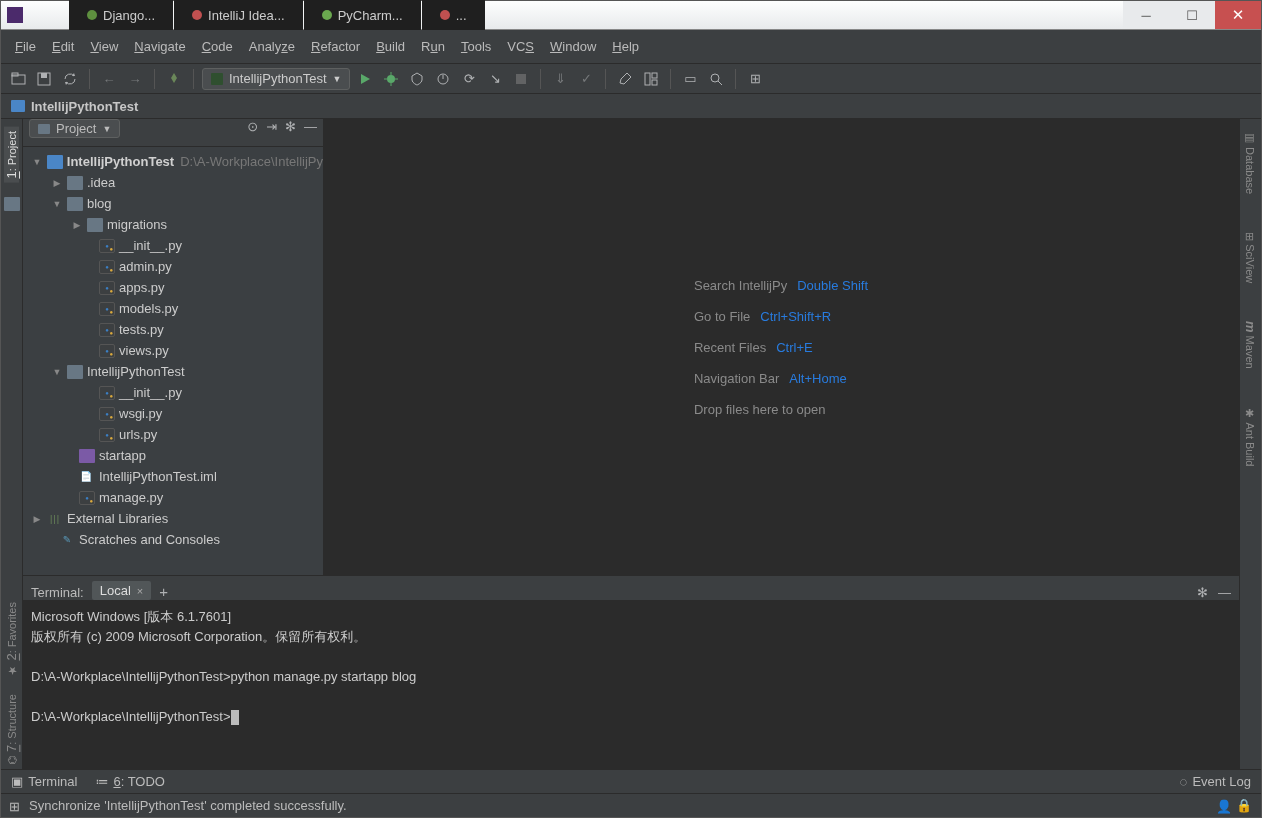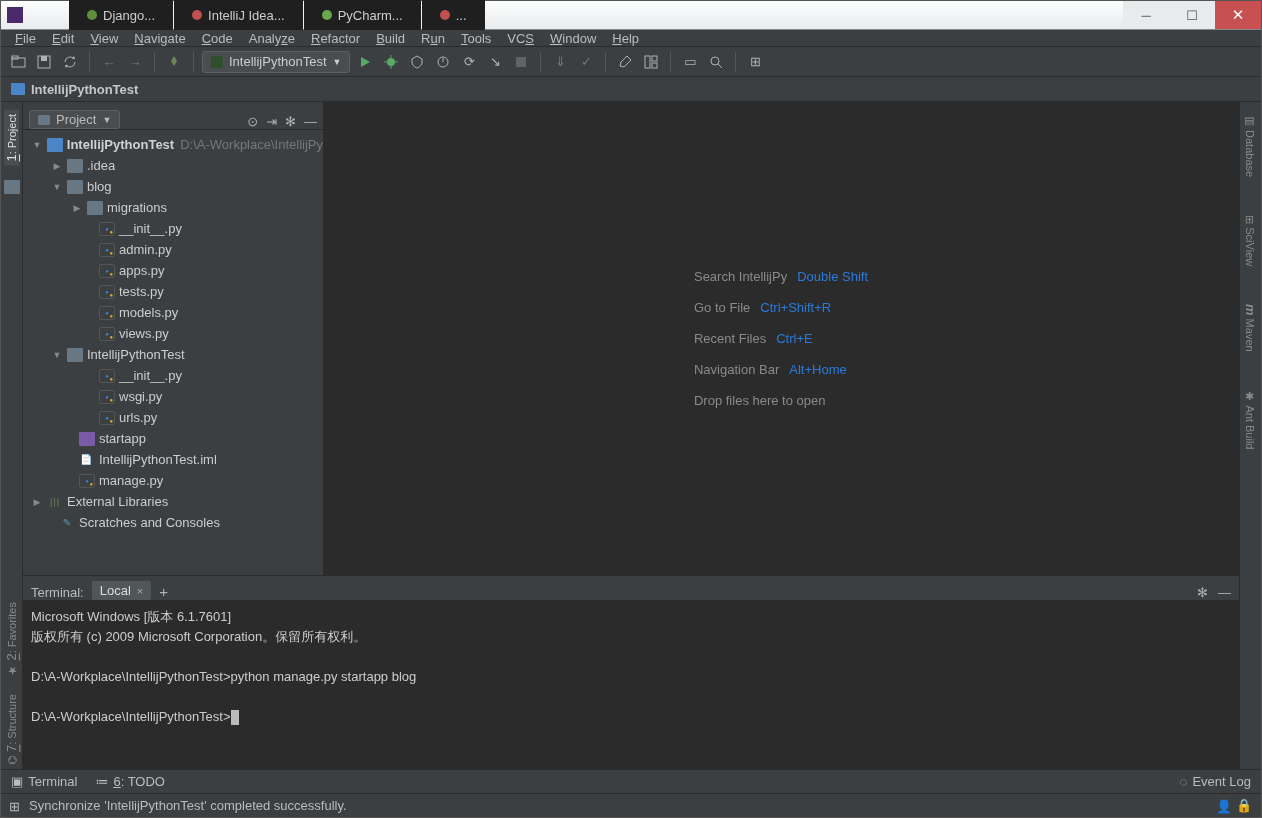--- a/index.html
+++ b/index.html
@@ -8,40 +8,40 @@
 .titlebar { height:29px; background:linear-gradient(#fdfefe,#e8eaec); display:flex; align-items:center; border-bottom:1px solid #888; }
 .titlebar .app-icon { width:16px; height:16px; margin:0 6px; background:#4b2a6b; display:inline-block; }
 .titlebar .title-text { color:#333; font-size:12px; flex:0 0 auto; }
 .tabs-os { display:flex; margin-left:40px; gap:1px; height:100%; align-items:center; flex:1; }
 .tabs-os .t { height:39px; padding:0 18px; background:#1f1f1f; color:#ccc; font-size:11px; display:flex; align-items:center; gap:6px; border-radius:1px; max-width:130px; overflow:hidden; }
 .tabs-os .dot { width:10px; height:10px; border-radius:50%; display:inline-block; }
 .winbtns { display:flex; height:100%; }
 .winbtns div { width:46px; display:flex; align-items:center; justify-content:center; font-family:Arial; }
 .winbtns .min,.winbtns .max { background:#e8eaec; color:#555; }
 .winbtns .close { background:#c75050; color:#fff; font-size:15px; }
-.menubar { height:17px; background:#3c3f41; display:flex; align-items:center; padding:0 6px; border-bottom:1px solid #2b2b2b; }
+.menubar { height:34px; background:#3c3f41; display:flex; align-items:center; padding:0 6px; border-bottom:1px solid #2b2b2b; }
 .menubar span { padding:2px 8px; color:#bbbbbb; cursor:pointer; }
 .menubar span u { text-decoration:underline; }
 .toolbar { height:30px; background:#3c3f41; display:flex; align-items:center; padding:0 6px; border-bottom:1px solid #2b2b2b; gap:4px; }
 .tb-btn { width:22px; height:22px; display:flex; align-items:center; justify-content:center; color:#afb1b3; cursor:pointer; }
 .tb-sep { width:1px; height:20px; background:#555; margin:0 4px; }
 .run-config { background:#4a4d4f; border:1px solid #5e6060; height:22px; padding:0 8px; display:flex; align-items:center; gap:6px; color:#ccc; border-radius:3px; cursor:pointer; }
 .nav-bar { height:25px; background:#3c3f41; display:flex; align-items:center; padding:0 10px; border-bottom:1px solid #2b2b2b; }
 .nav-bar .folder-icon { width:14px; height:12px; background:#4a86c7; margin-right:6px; display:inline-block; border-radius:1px; }
 .nav-bar .crumb { color:#c7c7c7; font-weight:bold; }
 .body-row { flex:1; display:flex; min-height:0; }
 .left-gutter { width:22px; background:#3c3f41; border-right:1px solid #2b2b2b; display:flex; flex-direction:column; align-items:center; padding-top:8px; gap:10px; }
 .vtext { writing-mode:vertical-rl; transform:rotate(180deg); color:#8a8a8a; font-size:11px; cursor:pointer; padding:4px 0; }
 .vtext.active { color:#ddd; background:#4a4d4f; }
 .right-gutter { width:22px; background:#3c3f41; border-left:1px solid #2b2b2b; display:flex; flex-direction:column; align-items:center; padding-top:8px; gap:30px; }
 .vtext-r { writing-mode:vertical-rl; color:#8a8a8a; font-size:11px; cursor:pointer; padding:4px 0; }
 .center-col { flex:1; display:flex; flex-direction:column; min-width:0; }
 .main-row { flex:1; display:flex; min-height:0; }
 .project-panel { width:301px; background:#3b3f42; border-right:1px solid #2b2b2b; display:flex; flex-direction:column; }
-.pp-header { height:28px; background:#3c3f41; border-bottom:1px solid #2b2b2b; display:flex; align-items:flex-end; padding:0 6px;gap:12px; }
+.pp-header { height:28px; background:#3c3f41; border-bottom:1px solid #2b2b2b; display:flex; align-items:flex-start; padding:0 6px;gap:12px; }
 .pp-header .sel { background:#4a4d4f; border:1px solid #5e6060; padding:1px 8px; border-radius:3px; display:flex; align-items:center; gap:6px; cursor:pointer; }
 .pp-header .icons { margin-left:auto; display:flex; gap:8px; color:#afb1b3; }
 .pp-header .icons span { cursor:pointer; }
 .tree { flex:1; overflow:auto; padding:4px 0; font-size:13px; }
 .tree-row { display:flex; align-items:center; height:21px; padding-left:6px; cursor:pointer; white-space:nowrap; }
 .arrow { width:12px; display:inline-block; color:#888; font-size:9px; text-align:center; }
 .ficon { width:16px; height:14px; margin:0 4px; display:inline-flex; align-items:center; justify-content:center; font-size:10px; }
 .ficon.folder { background:#687784; border-radius:1px; }
 .ficon.folder-proj { background:#4a86c7; border-radius:1px; }
 .ficon.folder-purple { background:#7b5aa6; border-radius:1px; }
@@ -284,26 +284,26 @@
                 <span class="tree-label">admin.py</span>
               </div>
             <div class="tree-row" style="padding-left:60px">
                 <span class="arrow"></span>
                 <span class="ficon py"></span>
                 <span class="tree-label">apps.py</span>
               </div>
             <div class="tree-row" style="padding-left:60px">
                 <span class="arrow"></span>
                 <span class="ficon py"></span>
+                <span class="tree-label">models.py</span>
+              </div>
+            <div class="tree-row" style="padding-left:60px">
+                <span class="arrow"></span>
+                <span class="ficon py"></span>
                 <span class="tree-label">tests.py</span>
-              </div>
-            <div class="tree-row" style="padding-left:60px">
-                <span class="arrow"></span>
-                <span class="ficon py"></span>
-                <span class="tree-label">models.py</span>
               </div>
             <div class="tree-row" style="padding-left:60px">
                 <span class="arrow"></span>
                 <span class="ficon py"></span>
                 <span class="tree-label">views.py</span>
               </div>
             <div class="tree-row" style="padding-left:28px">
                 <span class="arrow">▼</span>
                 <span class="ficon folder"></span>
                 <span class="tree-label">IntellijPythonTest</span>

